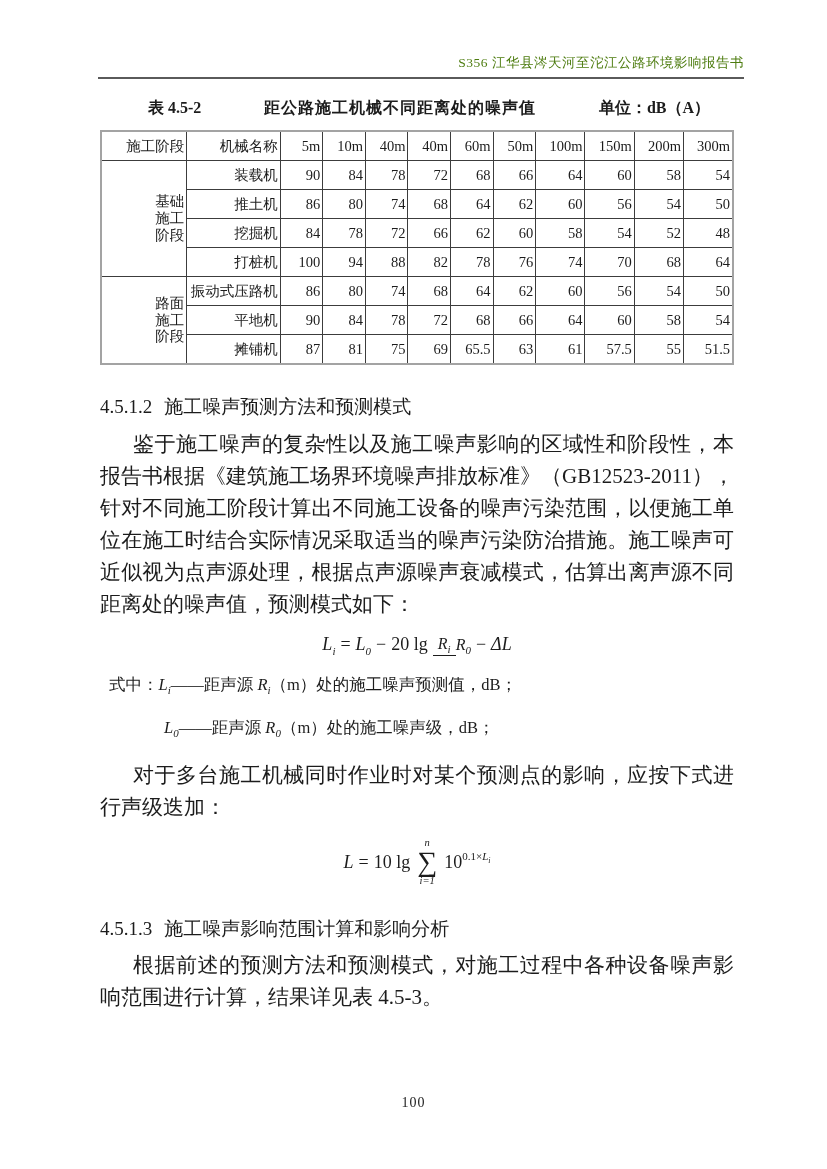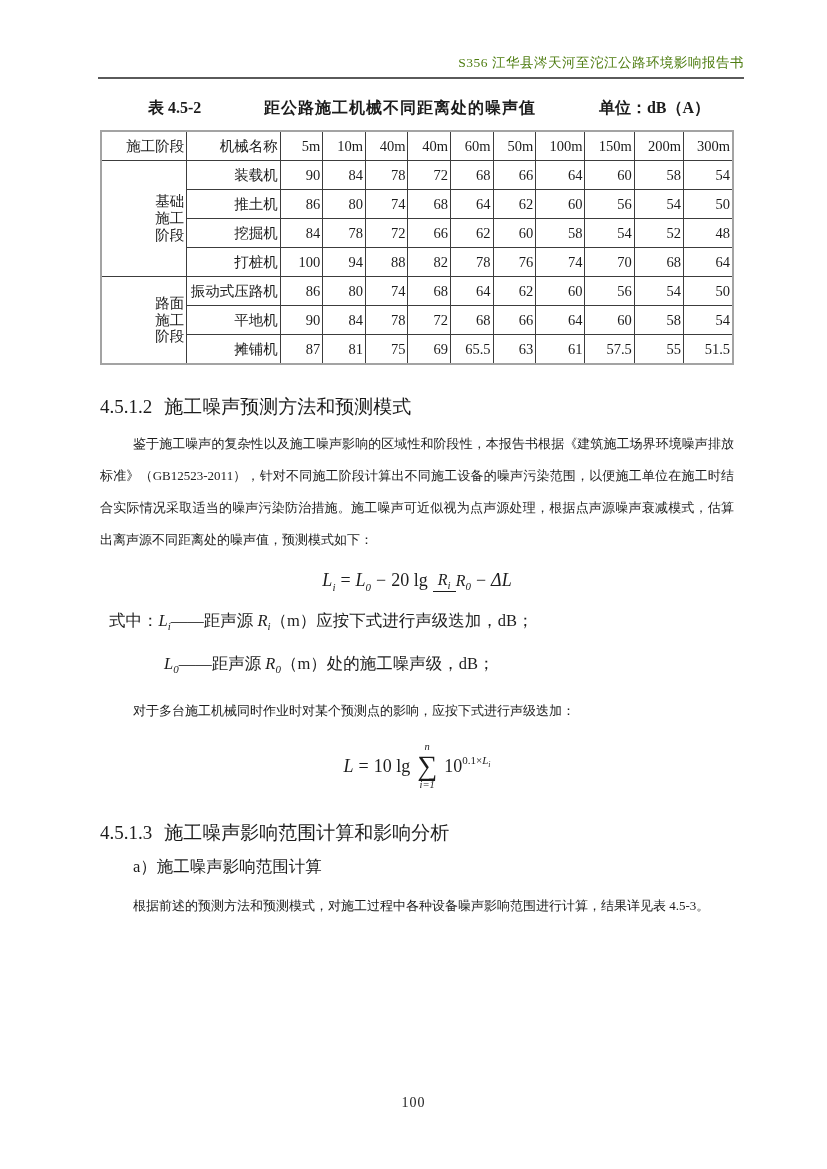--- a/index.html
+++ b/index.html
@@ -56,21 +56,21 @@
   table.noise .col-stage{width:13.4%;}
   table.noise .col-machine{width:14.6%;margin-top:21px;}
   table.noise .col-near{width:6.65%;}
   table.noise .col-far{width:7.7%;}
   td.stage-cell{white-space:pre-line;line-height:1.5;font-family:Liberation Serif, serif;}
 
   
   .h-num{display:inline-block;margin-right:12px;}
   .sec-heading{font-size:19px;margin:29px 0 0;line-height:1.4;}
   .body-para{
-    font-size:13px;line-height:32px;
+    font-size:21px;line-height:32px;
     text-align:justify;text-justify:inter-ideograph;
     text-indent:33px;
     margin:7px 0 0;
   }
   .item-line{font-size:16.5px;line-height:32px;margin:5px 0 0;text-indent:33px;}
 
   
   .where{font-size:16.5px;margin-top:6px;}
   .where .w-line{line-height:37px;}
   .where .w-indent{padding-left:64px;}
@@ -261,21 +261,21 @@
           <span class="num"><span class="f-var">R</span><sub class="f-sub">i</sub></span>
           <span class="den"><span class="f-var">R</span><sub class="f-sub">0</sub></span>
         </span>
         <span class="f-rm">−</span>
         <span class="f-var">ΔL</span>
       </span>
     </div>
 
     <div class="where">
       <div class="w-line w-first">
-        <span>式中：</span><span class="wvar">L</span><sub class="wsub">i</sub><span>——</span><span>距声源 </span><span class="wvar">R</span><sub class="wsub">i</sub><span>（m）应按下式进行声级迭加，dB；</span>
+        <span>式中：</span><span class="wvar">L</span><sub class="wsub">i</sub><span>——</span><span>距声源 </span><span class="wvar">R</span><sub class="wsub">i</sub><span>（m）处的施工噪声预测值，dB；</span>
       </div>
       <div class="w-line w-indent">
         <span class="wvar">L</span><sub class="wsub">0</sub><span>——</span><span>距声源 </span><span class="wvar">R</span><sub class="wsub">0</sub><span>（m）处的施工噪声级，dB；</span>
       </div>
     </div>
 
     <p class="body-para">对于多台施工机械同时作业时对某个预测点的影响，应按下式进行声级迭加：</p>
 
     <div class="formula-block">
       <span class="formula-inner">
@@ -288,21 +288,20 @@
           <span class="lim">i=1</span>
         </span>
         <span><span class="f-rm">10</span><sup class="f-exp"><span>0.1×</span><i>L</i><sub>i</sub></sup></span>
       </span>
     </div>
 
     <div class="sec-heading">
       <span class="h-num">4.5.1.3</span><span>施工噪声影响范围计算和影响分析</span>
     </div>
 
-    <div class="item-line">a）施工噪声影响范围计算</div>
 
     <p class="body-para">根据前述的预测方法和预测模式，对施工过程中各种设备噪声影响范围进行计算，结果详见表 4.5-3。</p>
 
   </div>
 
   <div class="page-number">100</div>
 
 </div>
 
 </body></html>

